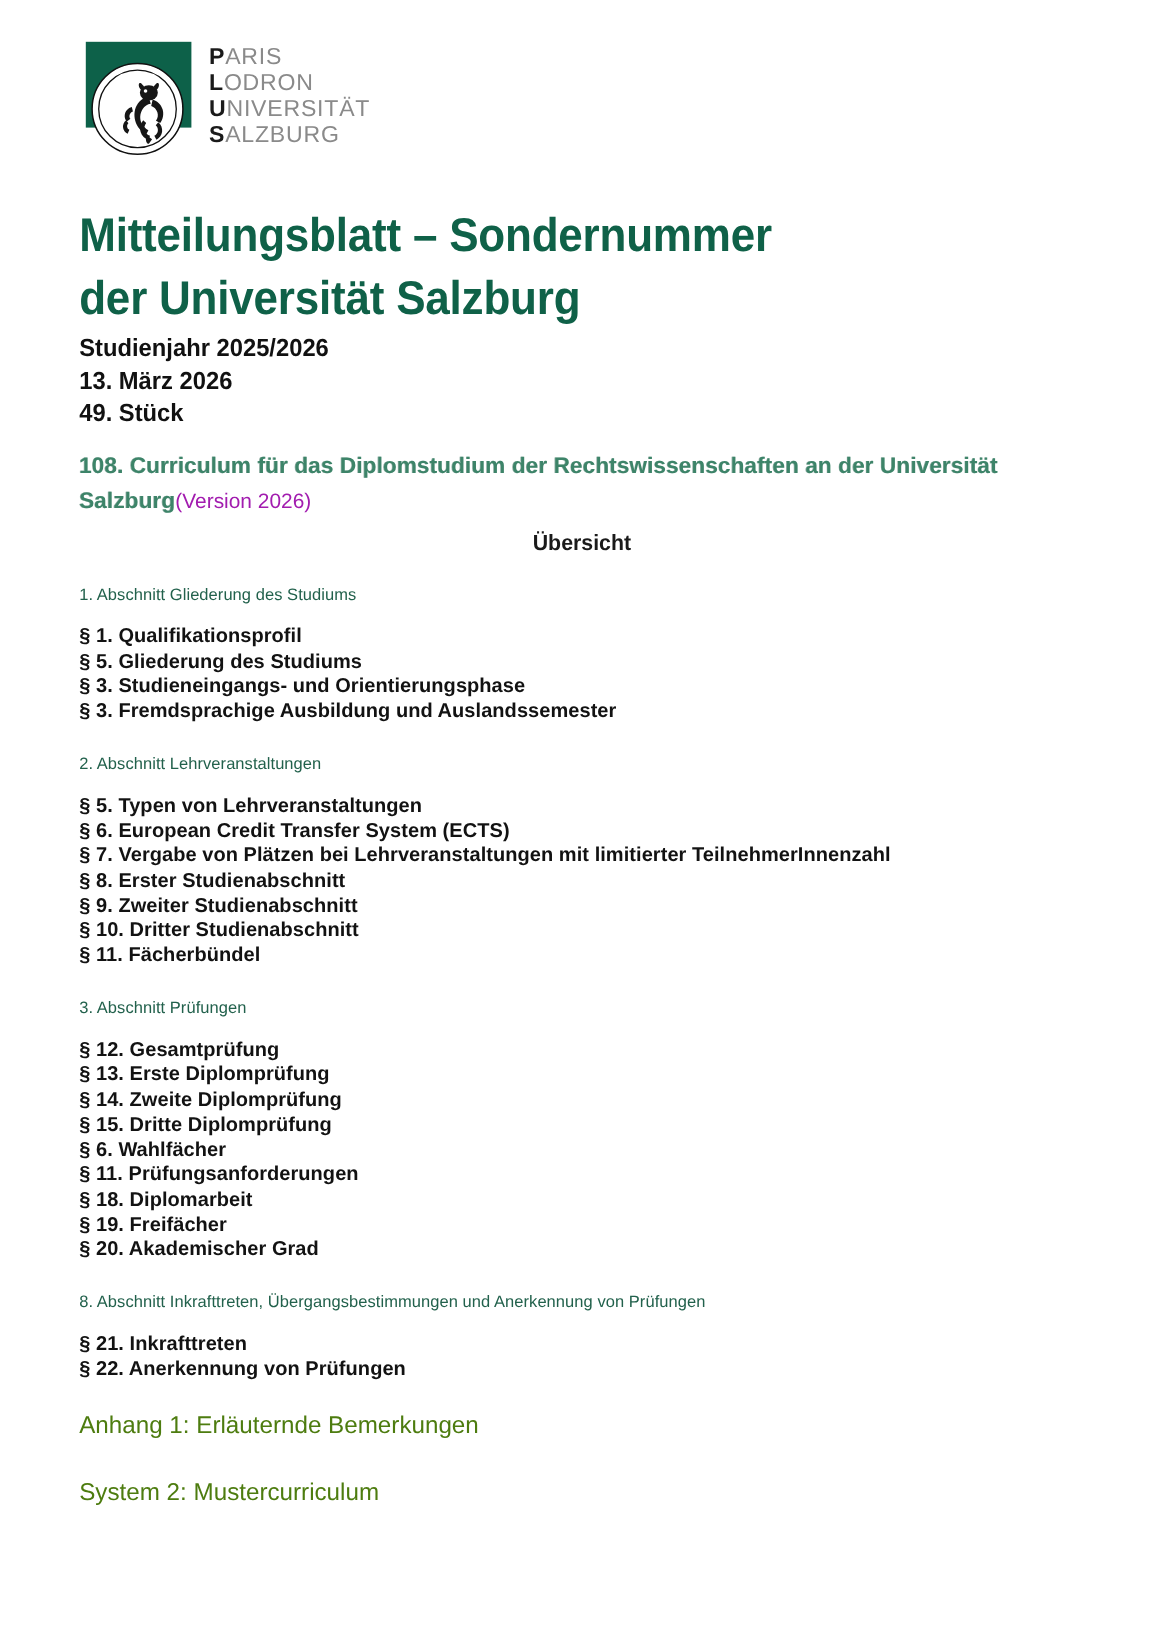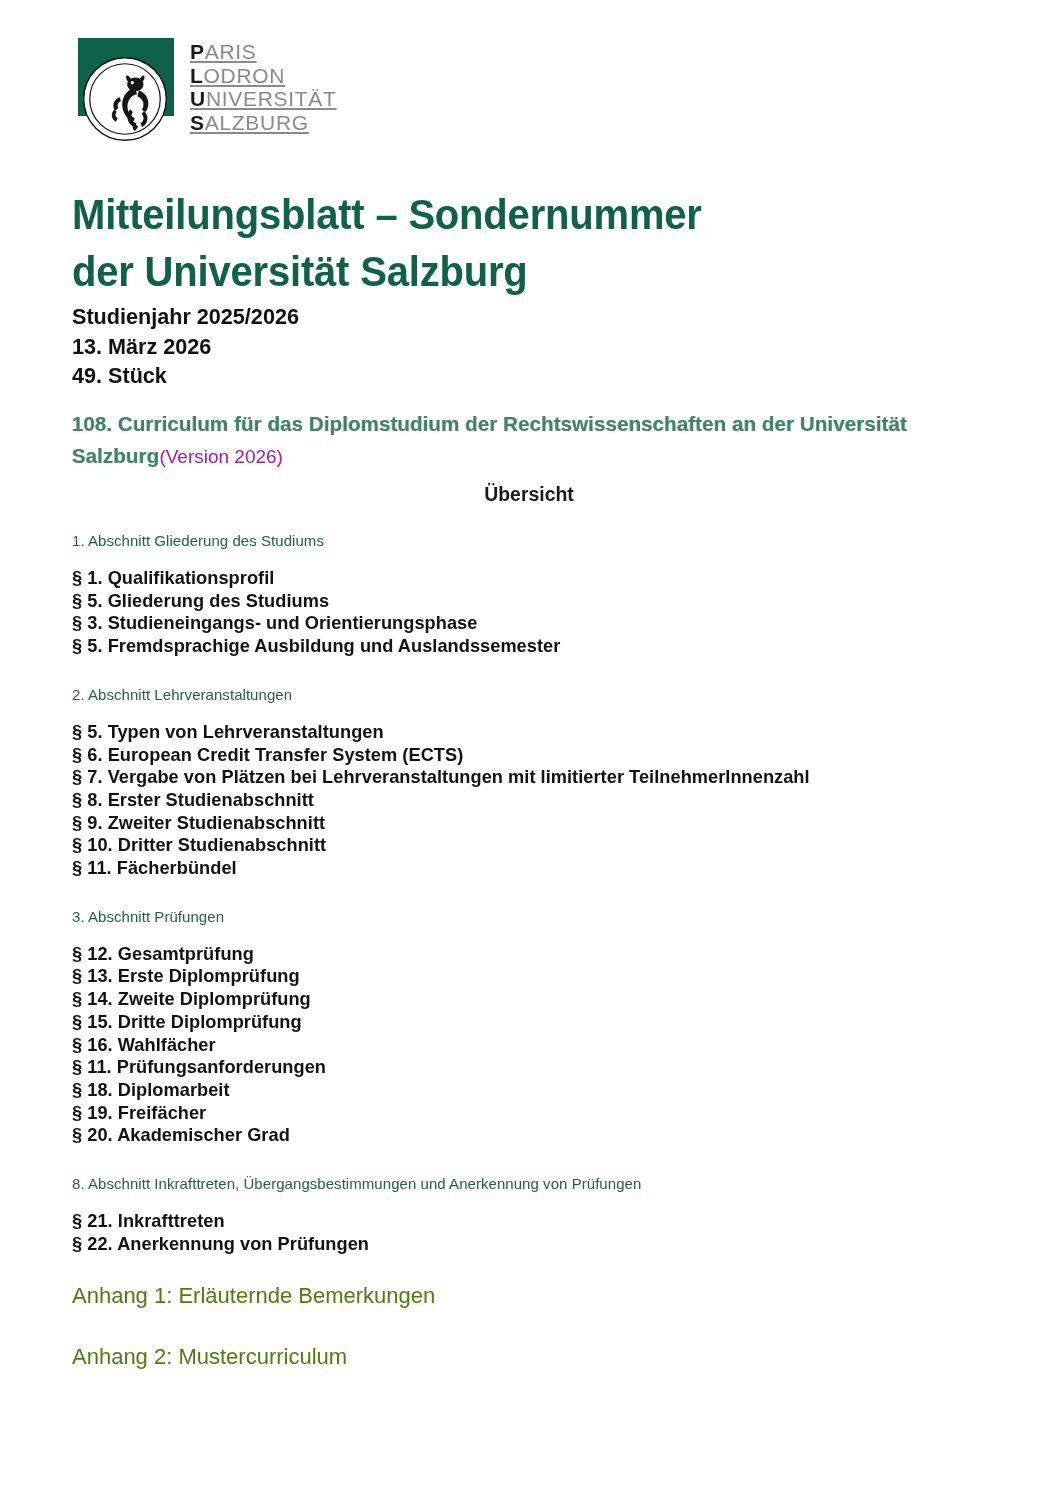--- a/index.html
+++ b/index.html
@@ -57,21 +57,20 @@
     margin-top: 2px;
     line-height: 1.13;
     font-size: 21px;
     letter-spacing: 0.7px;
     color: #8a8a8a;
     font-weight: 400;
   }
   .logo-text .ln {
     display: block;
     white-space: nowrap;
-    text-decoration: underline;
   }
   .logo-text .cap {
     font-weight: 700;
     color: #1a1a1a;
   }
 
   
   .doc-title {
     position: absolute;
     left: 72px;
@@ -243,21 +242,21 @@
   <div class="overview-title">Übersicht</div>
 
   <div class="content">
 
     <div class="sec-block">
       <div class="sec-heading">1. Abschnitt Gliederung des Studiums</div>
       <ul class="item-list">
         <li>§ 1. Qualifikationsprofil</li>
         <li>§ 5. Gliederung des Studiums</li>
         <li>§ 3. Studieneingangs- und Orientierungsphase</li>
-        <li>§ 5. Fremdsprachige Ausbildung und Auslandssemester</li>
+        <li>§ 3. Fremdsprachige Ausbildung und Auslandssemester</li>
       </ul>
     </div>
 
     <div class="sec-block">
       <div class="sec-heading">2. Abschnitt Lehrveranstaltungen</div>
       <ul class="item-list">
         <li>§ 5. Typen von Lehrveranstaltungen</li>
         <li>§ 6. European Credit Transfer System (ECTS)</li>
         <li>§ 7. Vergabe von Plätzen bei Lehrveranstaltungen mit limitierter TeilnehmerInnenzahl</li>
         <li>§ 8. Erster Studienabschnitt</li>
@@ -267,33 +266,33 @@
       </ul>
     </div>
 
     <div class="sec-block">
       <div class="sec-heading">3. Abschnitt Prüfungen</div>
       <ul class="item-list">
         <li>§ 12. Gesamtprüfung</li>
         <li>§ 13. Erste Diplomprüfung</li>
         <li>§ 14. Zweite Diplomprüfung</li>
         <li>§ 15. Dritte Diplomprüfung</li>
-        <li>§ 16. Wahlfächer</li>
+        <li>§ 6. Wahlfächer</li>
         <li>§ 11. Prüfungsanforderungen</li>
         <li>§ 18. Diplomarbeit</li>
         <li>§ 19. Freifächer</li>
         <li>§ 20. Akademischer Grad</li>
       </ul>
     </div>
 
     <div class="sec-block">
       <div class="sec-heading">8. Abschnitt Inkrafttreten, Übergangsbestimmungen und Anerkennung von Prüfungen</div>
       <ul class="item-list">
         <li>§ 21. Inkrafttreten</li>
         <li>§ 22. Anerkennung von Prüfungen</li>
       </ul>
     </div>
 
     <div class="annex">Anhang 1: Erläuternde Bemerkungen</div>
-    <div class="annex last">Anhang 2: Mustercurriculum</div>
+    <div class="annex last">System 2: Mustercurriculum</div>
 
   </div>
 </div>
 
 </body></html>

